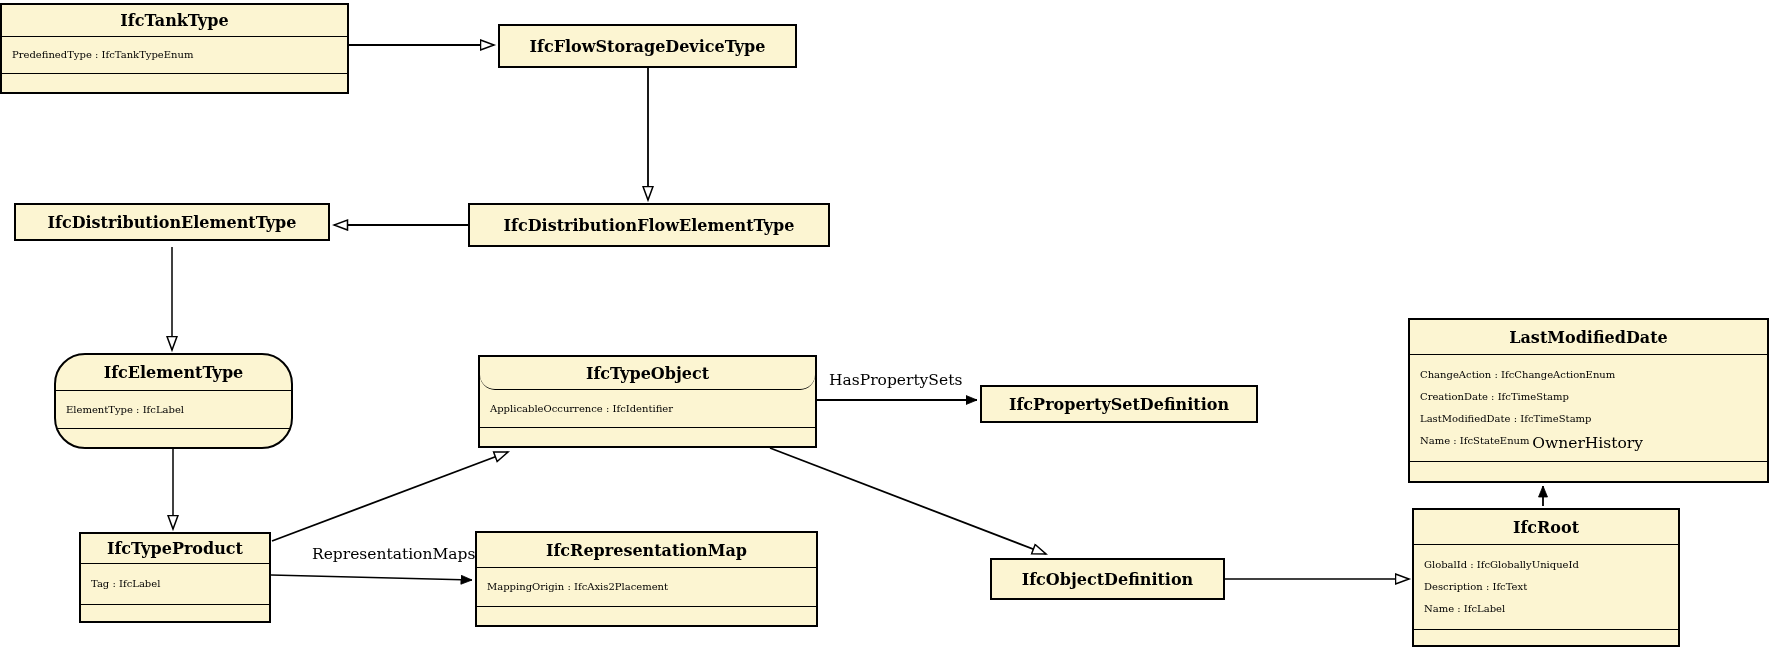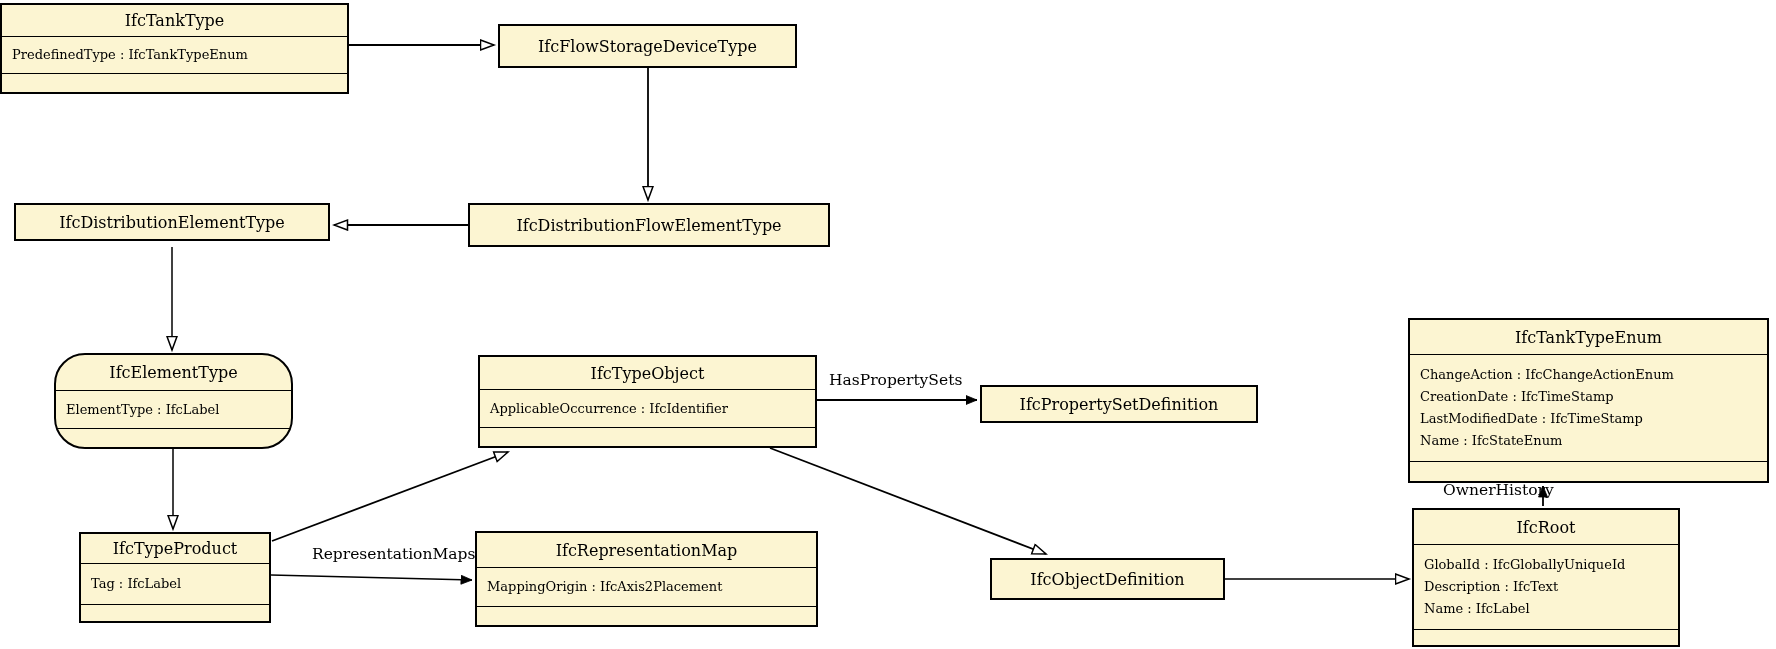--- a/index.html
+++ b/index.html
@@ -1,25 +1,25 @@
 <!DOCTYPE html>
 <html><head>
 <meta charset="utf-8">
 <style>
   html,body{margin:0;padding:0;background:#ffffff;}
   #canvas{position:relative;width:1776px;height:649px;background:#ffffff;overflow:hidden;
           font-family:"DejaVu Serif","Liberation Serif",serif;color:#000;}
   svg.wires{position:absolute;left:0;top:0;z-index:0;}
   .node{position:absolute;background:#FCF5D2;border:2px solid #000;box-sizing:border-box;
         display:flex;flex-direction:column;z-index:1;}
-  .node .title{font-weight:normal;font-size:16px;text-align:center;display:flex;
+  .node .title{font-weight:bold;font-size:16px;text-align:center;display:flex;
                align-items:center;justify-content:center;box-sizing:border-box;}
   .node.multi .title{border-bottom:1.5px solid #000;}
   .node .attrs{flex:1;display:flex;flex-direction:column;justify-content:center;
-               padding:2px 10px;font-size:13px;line-height:22px;box-sizing:border-box;}
+               padding:2px 10px;font-size:10px;line-height:22px;box-sizing:border-box;}
   .node .empty{border-top:1.5px solid #000;box-sizing:border-box;}
   .node.single{align-items:center;justify-content:center;}
   .node.single .title{height:100%;width:100%;}
   .edge-label{position:absolute;font-size:15.5px;z-index:2;white-space:nowrap;}
 </style>
 </head>
 <body>
 
 <div id="canvas">
 
@@ -67,33 +67,33 @@
 
   <div class="node multi" style="left:54px;top:353px;width:239px;height:96px;border-radius:31px;">
     <div class="title" style="height:36px;">IfcElementType</div>
     <div class="attrs">
       <div>ElementType : IfcLabel</div>
     </div>
     <div class="empty" style="height:19px;"></div>
   </div>
 
   <div class="node multi" style="left:478px;top:355px;width:339px;height:93px;">
-    <div class="title" style="height:33px;">IfcTypeObject</div>
+    <div class="title" style="height:33px;border-radius:15px;">IfcTypeObject</div>
     <div class="attrs">
       <div>ApplicableOccurrence : IfcIdentifier</div>
     </div>
     <div class="empty" style="height:19px;"></div>
   </div>
 
   <div class="node single" style="left:980px;top:385px;width:278px;height:38px;">
     <div class="title">IfcPropertySetDefinition</div>
   </div>
 
   <div class="node multi" style="left:1408px;top:318px;width:361px;height:165px;">
-    <div class="title" style="height:35px;">IfcTankTypeEnum</div>
+    <div class="title" style="height:35px;">LastModifiedDate</div>
     <div class="attrs">
       <div>ChangeAction : IfcChangeActionEnum</div>
       <div>CreationDate : IfcTimeStamp</div>
       <div>LastModifiedDate : IfcTimeStamp</div>
       <div>Name : IfcStateEnum</div>
     </div>
     <div class="empty" style="height:20px;"></div>
   </div>
 
   <div class="node multi" style="left:79px;top:532px;width:192px;height:91px;">
@@ -121,15 +121,15 @@
     <div class="attrs">
       <div>GlobalId : IfcGloballyUniqueId</div>
       <div>Description : IfcText</div>
       <div>Name : IfcLabel</div>
     </div>
     <div class="empty" style="height:16px;"></div>
   </div>
 
   <div class="edge-label" style="left:810px;top:371px;margin-left:19px;">HasPropertySets</div>
   <div class="edge-label" style="left:312px;top:545px;">RepresentationMaps</div>
-  <div class="edge-label" style="left:1443px;top:481px;width:200px;text-align:left;">OwnerHistory</div>
+  <div class="edge-label" style="left:1443px;top:434px;width:200px;text-align:right;">OwnerHistory</div>
 
 </div>
 
 </body></html>

